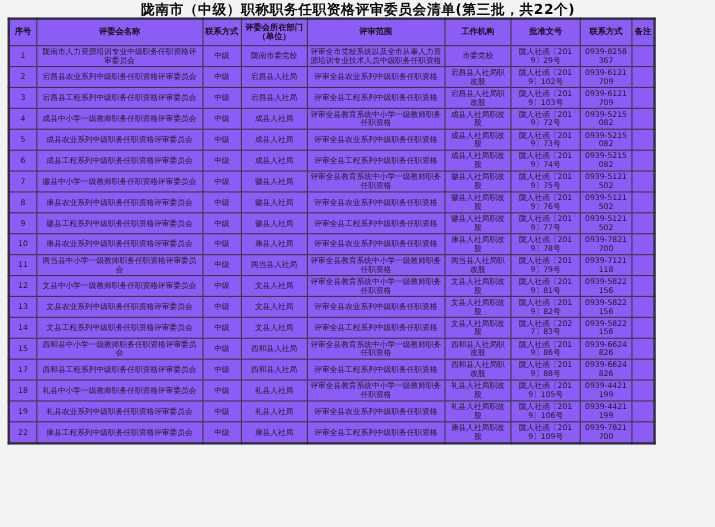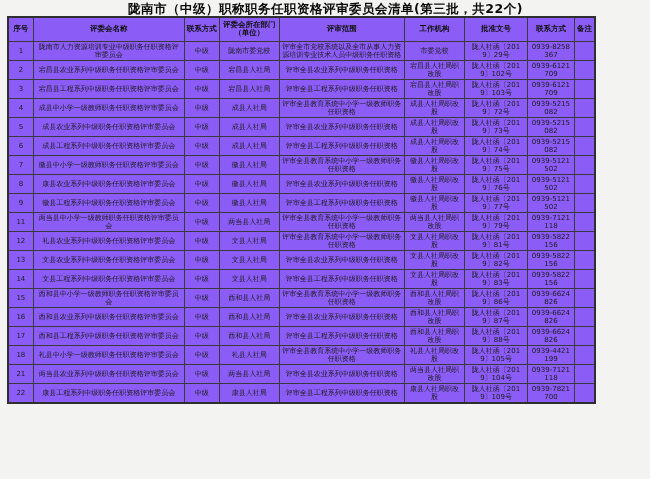--- a/index.html
+++ b/index.html
@@ -181,33 +181,44 @@
           <td>徽县工程系列中级职务任职资格评审委员会</td>
           <td>中级</td>
           <td>徽县人社局</td>
           <td>评审全县工程系列中级职务任职资格</td>
           <td>徽县人社局职改股</td>
           <td>陇人社函〔2019〕77号</td>
           <td>0939-5121502</td>
           <td></td>
         </tr>
         <tr>
+          <td>10</td>
+          <td>康县农业系列中级职务任职资格评审委员会</td>
+          <td>中级</td>
+          <td>康县人社局</td>
+          <td>评审全县农业系列中级职务任职资格</td>
+          <td>康县人社局职改股</td>
+          <td>陇人社函〔2019〕78号</td>
+          <td>0939-7821700</td>
+          <td></td>
+        </tr>
+        <tr>
           <td>11</td>
           <td>两当县中小学一级教师职务任职资格评审委员会</td>
           <td>中级</td>
           <td>两当县人社局</td>
           <td>评审全县教育系统中小学一级教师职务任职资格</td>
           <td>两当县人社局职改股</td>
           <td>陇人社函〔2019〕79号</td>
           <td>0939-7121118</td>
           <td></td>
         </tr>
         <tr>
           <td>12</td>
-          <td>礼县农业系列中级职务任职资格评审委员会</td>
+          <td>文县中小学一级教师职务任职资格评审委员会</td>
           <td>中级</td>
           <td>文县人社局</td>
           <td>评审全县教育系统中小学一级教师职务任职资格</td>
           <td>文县人社局职改股</td>
           <td>陇人社函〔2019〕81号</td>
           <td>0939-5822156</td>
           <td></td>
         </tr>
         <tr>
           <td>13</td>
@@ -220,47 +231,36 @@
           <td>0939-5822156</td>
           <td></td>
         </tr>
         <tr>
           <td>14</td>
           <td>文县工程系列中级职务任职资格评审委员会</td>
           <td>中级</td>
           <td>文县人社局</td>
           <td>评审全县工程系列中级职务任职资格</td>
           <td>文县人社局职改股</td>
-          <td>陇人社函〔2019〕83号</td>
+          <td>陇人社函〔2027〕83号</td>
           <td>0939-5822156</td>
           <td></td>
         </tr>
         <tr>
           <td>15</td>
           <td>西和县中小学一级教师职务任职资格评审委员会</td>
           <td>中级</td>
           <td>西和县人社局</td>
           <td>评审全县教育系统中小学一级教师职务任职资格</td>
           <td>西和县人社局职改股</td>
           <td>陇人社函〔2019〕86号</td>
           <td>0939-6624826</td>
           <td></td>
         </tr>
         <tr>
-          <td>16</td>
-          <td>西和县农业系列中级职务任职资格评审委员会</td>
-          <td>中级</td>
-          <td>西和县人社局</td>
-          <td>评审全县农业系列中级职务任职资格</td>
-          <td>西和县人社局职改股</td>
-          <td>陇人社函〔2019〕87号</td>
-          <td>0939-6624826</td>
-          <td></td>
-        </tr>
-        <tr>
           <td>17</td>
           <td>西和县工程系列中级职务任职资格评审委员会</td>
           <td>中级</td>
           <td>西和县人社局</td>
           <td>评审全县工程系列中级职务任职资格</td>
           <td>西和县人社局职改股</td>
           <td>陇人社函〔2019〕88号</td>
           <td>0939-6624826</td>
           <td></td>
         </tr>
@@ -269,28 +269,28 @@
           <td>礼县中小学一级教师职务任职资格评审委员会</td>
           <td>中级</td>
           <td>礼县人社局</td>
           <td>评审全县教育系统中小学一级教师职务任职资格</td>
           <td>礼县人社局职改股</td>
           <td>陇人社函〔2019〕105号</td>
           <td>0939-4421199</td>
           <td></td>
         </tr>
         <tr>
-          <td>21</td>
-          <td>两当县农业系列中级职务任职资格评审委员会</td>
-          <td>中级</td>
-          <td>两当县人社局</td>
-          <td>评审全县农业系列中级职务任职资格</td>
-          <td>两当县人社局职改股</td>
-          <td>陇人社函〔2019〕104号</td>
-          <td>0939-7121118</td>
+          <td>19</td>
+          <td>礼县农业系列中级职务任职资格评审委员会</td>
+          <td>中级</td>
+          <td>礼县人社局</td>
+          <td>评审全县农业系列中级职务任职资格</td>
+          <td>礼县人社局职改股</td>
+          <td>陇人社函〔2019〕106号</td>
+          <td>0939-4421199</td>
           <td></td>
         </tr>
         <tr>
           <td>22</td>
           <td>康县工程系列中级职务任职资格评审委员会</td>
           <td>中级</td>
           <td>康县人社局</td>
           <td>评审全县工程系列中级职务任职资格</td>
           <td>康县人社局职改股</td>
           <td>陇人社函〔2019〕109号</td>

